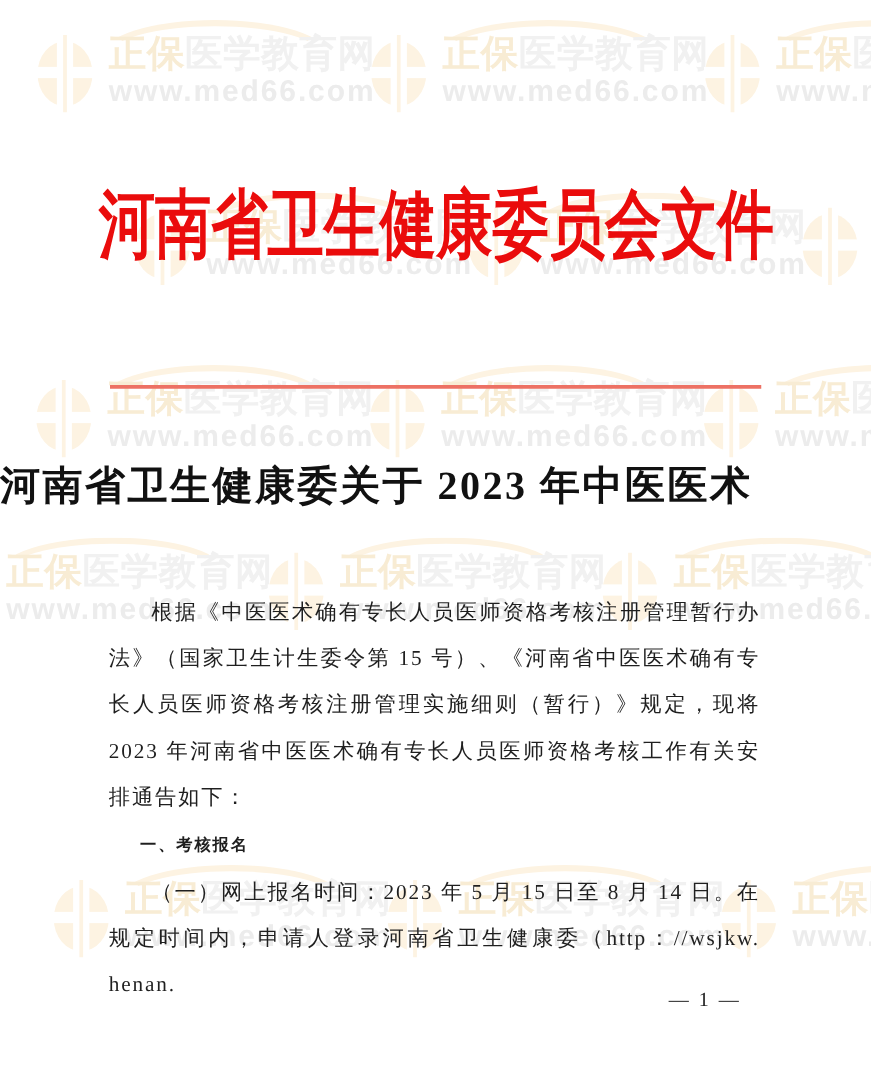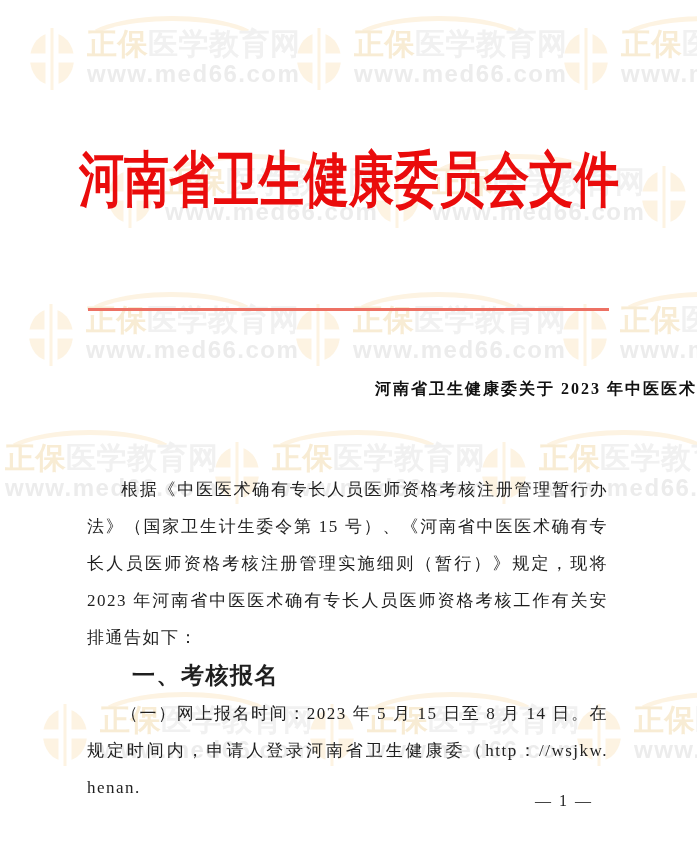--- a/index.html
+++ b/index.html
@@ -49,31 +49,31 @@
   }
   .doc-number{
     position:absolute;top:272px;left:0;width:697px;text-align:center;
     font-size:17px;letter-spacing:4px;color:#111;
   }
   .red-divider{
     position:absolute;top:308px;left:88px;width:521px;height:3px;
     background:var(--divider-red);
   }
   .doc-title{
-    position:absolute;top:366px;left:0;width:697px;text-align:right;
-    font-size:16px;font-weight:bold;line-height:45px;letter-spacing:2px;color:#111;
+    position:absolute;top:366px;left:0;width:697px;text-align:left;
+    font-size:32px;font-weight:bold;line-height:45px;letter-spacing:2px;color:#111;
     white-space:nowrap;
   }
   .body-text{
     position:absolute;top:470px;left:86px;width:523px;
     font-size:17px;line-height:37px;letter-spacing:1.5px;
     text-align:justify;color:var(--text-color);
   }
   .body-text p{margin:1px;text-indent:2em;}
-  .body-text .section-heading{margin:0;text-indent:2em;font-weight:bold;font-size:23px;line-height:37px;}
+  .body-text .section-heading{margin:0;text-indent:2em;font-weight:bold;font-size:13px;line-height:37px;}
   .footer-page{
     position:absolute;top:792px;left:0;width:697px;box-sizing:border-box;
     padding-right:104px;text-align:right;font-size:16px;letter-spacing:2px;color:#222;
   }
 </style>
 </head>
 <body>
 
 <div class="page">
   <div id="watermark-layer">

